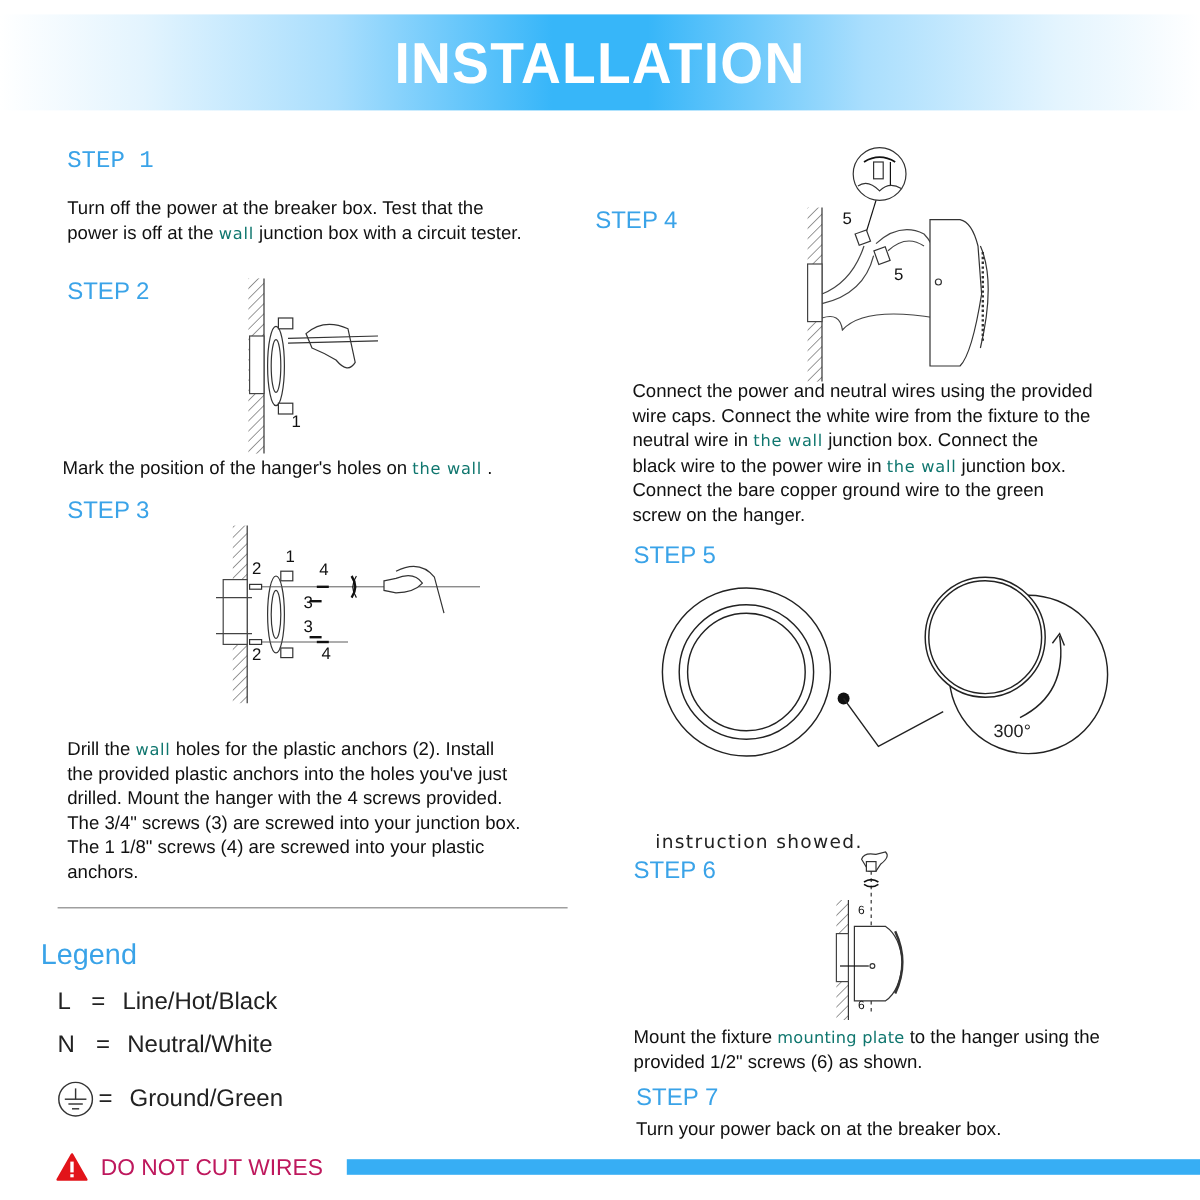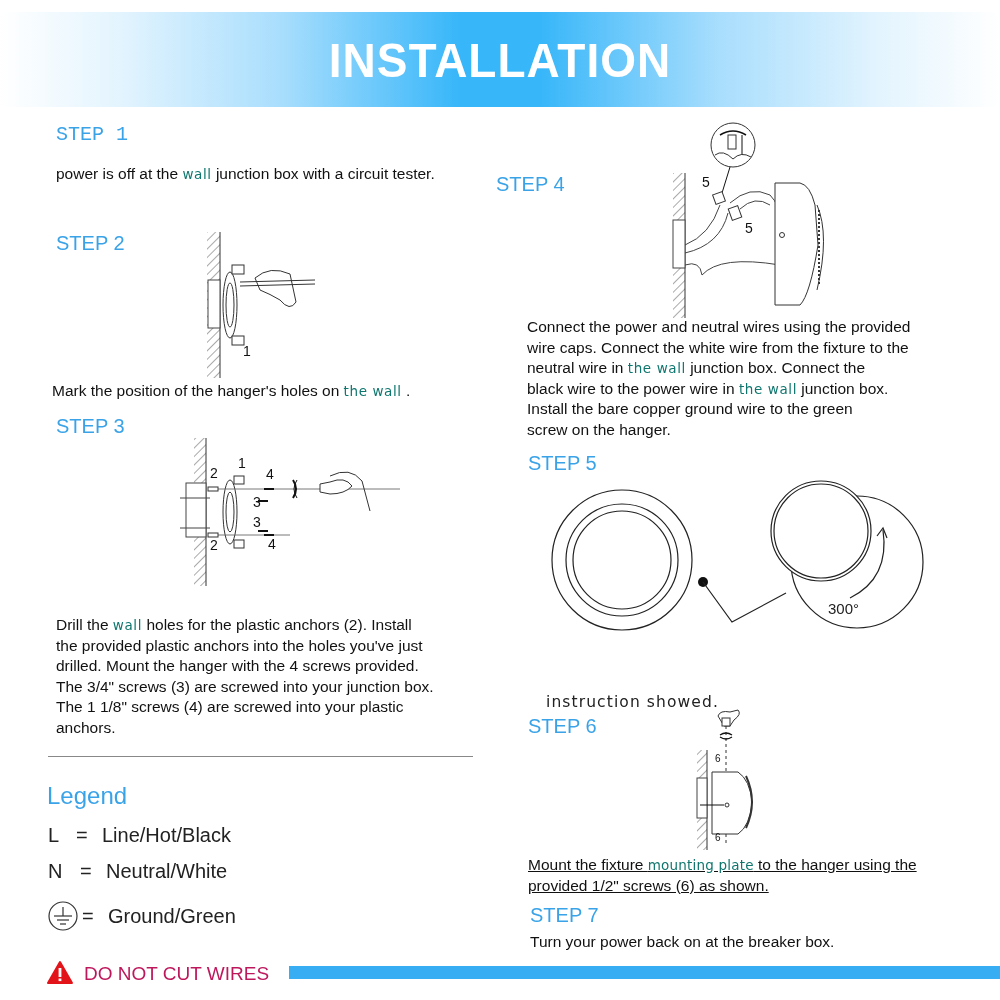--- a/index.html
+++ b/index.html
@@ -1,18 +1,18 @@
 <!DOCTYPE html>
 <html><head>
 <meta charset="utf-8">
 <style>
   html, body { margin:0; padding:0; background:#ffffff; }
   body { width:1000px; height:1000px; position:relative; overflow:hidden; font-family:"Liberation Sans", sans-serif; color:#111; }
   .abs { position:absolute; }
-  .banner { left:0; top:12px; width:1000px; height:95px;
+  .banner { left:0; top:12px; width:1000px; height:80px;
     background: linear-gradient(90deg, rgba(255,255,255,1) 0%, #e3f4fe 12%, #a9defd 28%, #37b6f9 46%, #37b6f9 54%, #a9defd 72%, #e3f4fe 88%, rgba(255,255,255,1) 100%);
     display:flex; align-items:center; justify-content:center; }
   .banner-title { color:#fff; font-weight:bold; font-size:46px; letter-spacing:1px; transform:scaleY(1.05); }
   .step-h { color:#3aa3e8; font-size:20px; }
   .body-t { font-size:15.5px; line-height:20.5px; color:#111; }
   .alt { font-family:"DejaVu Sans", sans-serif; font-size:13.5px; color:#0f766e; letter-spacing:0.6px; }
   .rot-t { font-family:"DejaVu Sans", sans-serif; font-size:15.5px; color:#222; letter-spacing:1.1px; line-height:19px; }
   .divider { left:48px; top:756px; width:425px; height:1px; background:#888; }
   .legend-h { color:#3aa3e8; font-size:24px; }
   .legend-row { font-size:20px; color:#222; display:flex; align-items:center; }
@@ -22,20 +22,21 @@
 </style>
 </head>
 <body>
 
 <div class="abs banner">
   <span class="banner-title">INSTALLATION</span>
 </div>
 
 <div class="abs step-h" style="left:56px;top:123px;font-family:Liberation Mono, monospace;">STEP 1</div>
 <div class="abs body-t" style="left:56px;top:164px;width:440px;">
+  <div>Turn off the power at the breaker box.  Test that the</div>
   <div><span>power is off at the </span><span class="alt">wall</span><span> junction box with a circuit  tester.</span></div>
 </div>
 
 <div class="abs step-h" style="left:56px;top:232px;">STEP 2</div>
 <svg class="abs" style="left:200px;top:230px;" width="130" height="150">
   <defs>
     <pattern id="hatch" width="6" height="6" patternUnits="userSpaceOnUse" patternTransform="rotate(45)">
       <line x1="0" y1="0" x2="0" y2="6" stroke="#555" stroke-width="1"></line>
     </pattern>
   </defs>
@@ -92,21 +93,21 @@
   <div><span>Drill the </span><span class="alt">wall</span><span> holes for the plastic anchors (2).   Install</span></div>
   <div>the provided plastic anchors into the holes you've just</div>
   <div>drilled.  Mount the hanger with the 4 screws provided.</div>
   <div>The 3/4" screws (3) are screwed into your junction box.</div>
   <div>The 1 1/8" screws (4) are screwed into your plastic</div>
   <div>anchors.</div>
 </div>
 
 <div class="abs divider"></div>
 
-<div class="abs legend-h" style="left:47px;top:782px;">Legend</div>
+<div class="abs legend-h" style="left:34px;top:782px;">Legend</div>
 <div class="abs legend-row" style="left:48px;top:824px;">
   <span style="width:28px;">L</span>
   <span style="width:26px;">=</span>
   <span>Line/Hot/Black</span>
 </div>
 <div class="abs legend-row" style="left:48px;top:860px;">
   <span style="width:32px;">N</span>
   <span style="width:26px;">=</span>
   <span>Neutral/White</span>
 </div>
@@ -152,21 +153,21 @@
   <g font-size="14" fill="#111" font-family="Liberation Sans, sans-serif">
     <text x="32" y="62">5</text>
     <text x="75" y="108">5</text>
   </g>
 </svg>
 <div class="abs body-t" style="left:527px;top:317px;width:460px;">
   <div>Connect the power and neutral wires using the provided</div>
   <div>wire caps.  Connect the white wire from the fixture to the</div>
   <div><span>neutral wire in </span><span class="alt">the wall</span><span> junction box.  Connect the</span></div>
   <div><span>black wire to the power wire in </span><span class="alt">the wall</span><span> junction box.</span></div>
-  <div>Install the bare copper ground wire to the green</div>
+  <div>Connect the bare copper ground wire to the green</div>
   <div>screw on the hanger.</div>
 </div>
 
 <div class="abs step-h" style="left:528px;top:452px;">STEP 5</div>
 <svg class="abs" style="left:555px;top:478px;" width="380" height="170">
   <circle cx="67" cy="82" r="70" fill="none" stroke="#222" stroke-width="1.2"></circle>
   <circle cx="67" cy="82" r="56" fill="none" stroke="#222" stroke-width="1.2"></circle>
   <circle cx="67" cy="82" r="49" fill="none" stroke="#222" stroke-width="1.2"></circle>
   <circle cx="148" cy="104" r="5" fill="#111"></circle>
   <polyline points="148,104 177,144 231,115" fill="none" stroke="#222" stroke-width="1.2"></polyline>
@@ -193,19 +194,19 @@
   <path d="M30 27 q 6 4 12 0" fill="none" stroke="#111" stroke-width="1.3"></path>
   <path d="M22 62 L 48 62 Q 60 70 62 92 Q 60 116 48 124 L 22 124 Z" fill="#fff" stroke="#333"></path>
   <path d="M56 66 Q 68 92 56 118" fill="none" stroke="#333" stroke-width="2"></path>
   <line x1="10" y1="95" x2="34" y2="95" stroke="#111"></line>
   <circle cx="37" cy="95" r="2" fill="none" stroke="#333"></circle>
   <g font-size="10" fill="#111" font-family="Liberation Sans, sans-serif">
     <text x="25" y="52">6</text>
     <text x="25" y="131">6</text>
   </g>
 </svg>
-<div class="abs body-t" style="left:528px;top:855px;width:460px;text-decoration:underline;">
+<div class="abs body-t" style="left:528px;top:855px;width:460px;">
   <div><span>Mount the fixture </span><span class="alt" style="letter-spacing:0.2px;">mounting plate</span><span> to the hanger using the</span></div>
   <div>provided 1/2" screws (6) as shown.</div>
 </div>
 
 <div class="abs step-h" style="left:530px;top:904px;">STEP 7</div>
 <div class="abs body-t" style="left:530px;top:932px;">Turn your power back on at the breaker box.</div>
 
 </body></html>

